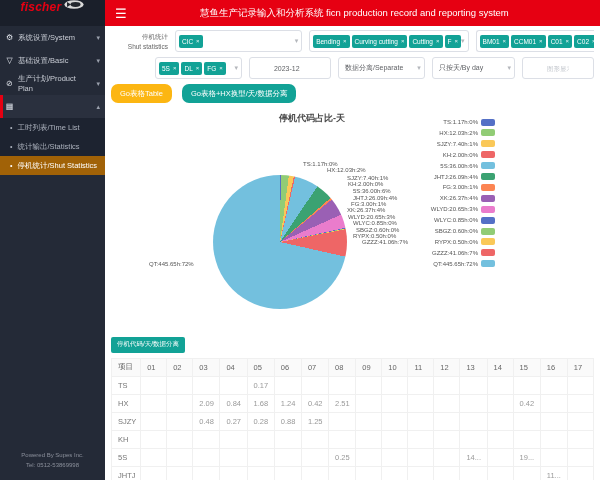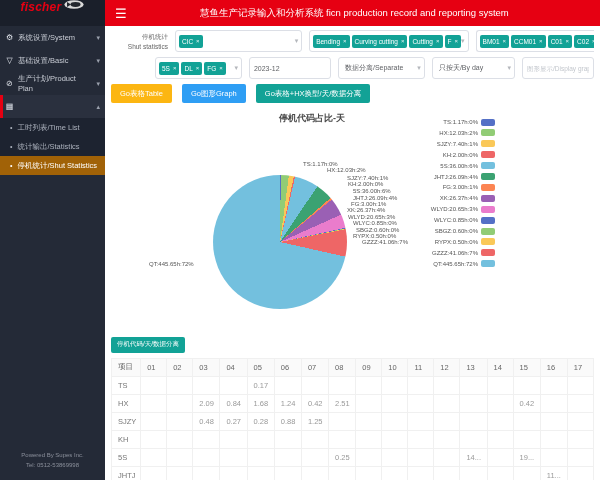--- a/index.html
+++ b/index.html
@@ -37,28 +37,28 @@
   .flabel { width:44px; text-align:right; font-size:6.5px; color:#666; line-height:1.5; margin-top:2px; }
   .select-box { position:relative; border:1px solid #dcdfe6; border-radius:3px; min-height:22px;
                 display:flex; align-items:center; gap:2px; padding:2px 13px 2px 3px; overflow:hidden; background:#fff; }
   .select-box .caret { position:absolute; right:3px; top:50%; transform:translateY(-50%); color:#b4b7bc; font-size:7px; }
   .sel1 { width:130px; } .sel2 { width:163px; } .sel3 { width:121px; border-right:none; border-radius:3px 0 0 3px; }
   .sel4 { width:90px; } .sel5 { width:90px; } .sel6 { width:86px; }
   .tag { background:#12a296; color:#fff; font-size:6.5px; border-radius:2px; padding:3px 3px; display:flex;
          align-items:center; gap:3px; white-space:nowrap; flex-shrink:0; cursor:pointer; }
   .tag .tclose { font-size:6px; opacity:.9; cursor:pointer; }
   .text-input { border:1px solid #dcdfe6; border-radius:3px; height:22px; font-size:7px; color:#606266;
-                padding:0 4px; font-family:"Liberation Sans", sans-serif; }
+                padding:0 24px; font-family:"Liberation Sans", sans-serif; }
   .inp-month { width:82px; }
   .inp-display { width:72px; } .inp-display::placeholder { color:#c3c7cd; font-size:6.5px; }
   .sel-value { font-size:7px; color:#606266; white-space:nowrap; padding-left:3px; }
 
   
   .btn-row { display:flex; gap:10px; margin-top:5px; }
-  .btn { border:none; color:#fff; font-size:7.5px; border-radius:2px; padding:4.5px 9px; cursor:pointer;
+  .btn { border:none; color:#fff; font-size:7.5px; border-radius:7px; padding:4.5px 9px; cursor:pointer;
          font-family:"Liberation Sans", sans-serif; white-space:nowrap; }
   .btn-amber { background:#fcb612; } .btn-blue { background:#2e9ef4; } .btn-teal { background:#12a296; }
 
   
   .chart-area { position:relative; height:222px; margin-top:3px; }
   .chart-title { position:absolute; top:6px; left:141px; width:120px; text-align:center;
                  font-size:9px; font-weight:bold; color:#484848; }
   .pie { position:absolute; left:102px; top:69px; width:134px; height:134px; border-radius:50%; }
   .callout { position:absolute; font-size:6px; color:#555; white-space:nowrap; }
   .legend-row { position:absolute; right:99px; width:130px; height:9px; display:flex; align-items:center;
@@ -215,21 +215,20 @@
         </div>
         <div class="select-box sel6">
           <span class="sel-value">只按天/By day</span>
           <span class="caret">▾</span>
         </div>
         <input class="text-input inp-display" placeholder="图形显示/Display graph" style="">
       </div>
 
       <div class="btn-row">
         <button class="btn btn-amber">Go表格Table</button>
-        <button class="btn btn-blue">Go图形Graph</button>
         <button class="btn btn-teal">Go表格+HX换型/天/数据分离</button>
       </div>
 
       <div class="chart-area" id="chartArea">
         <div class="chart-title">停机代码占比-天</div>
         <div class="pie" id="pie" style="background: conic-gradient(rgb(84, 112, 198) 0deg, rgb(84, 112, 198) 0.68deg, rgb(145, 204, 117) 0.68deg, rgb(145, 204, 117) 7.62deg, rgb(250, 200, 88) 7.62deg, rgb(250, 200, 88) 11.9deg, rgb(238, 102, 102) 11.9deg, rgb(238, 102, 102) 13.05deg, rgb(115, 192, 222) 13.05deg, rgb(115, 192, 222) 33.84deg, rgb(59, 162, 114) 33.84deg, rgb(59, 162, 114) 48.91deg, rgb(252, 132, 82) 48.91deg, rgb(252, 132, 82) 50.64deg, rgb(154, 96, 180) 50.64deg, rgb(154, 96, 180) 65.87deg, rgb(234, 124, 204) 65.87deg, rgb(234, 124, 204) 77.8deg, rgb(84, 112, 198) 77.8deg, rgb(84, 112, 198) 78.29deg, rgb(145, 204, 117) 78.29deg, rgb(145, 204, 117) 78.63deg, rgb(250, 200, 88) 78.63deg, rgb(250, 200, 88) 78.92deg, rgb(238, 102, 102) 78.92deg, rgb(238, 102, 102) 102.63deg, rgb(115, 192, 222) 102.63deg, rgb(115, 192, 222) 360deg);"></div>
       <div class="callout" style="left: 192px; top: 55px;">TS:1.17h:0%</div>
           <div class="callout" style="left: 216px; top: 61px;">HX:12.03h:2%</div>
           <div class="callout" style="left: 236px; top: 69px;">SJZY:7.40h:1%</div>
           <div class="callout" style="left: 237px; top: 75px;">KH:2.00h:0%</div>

